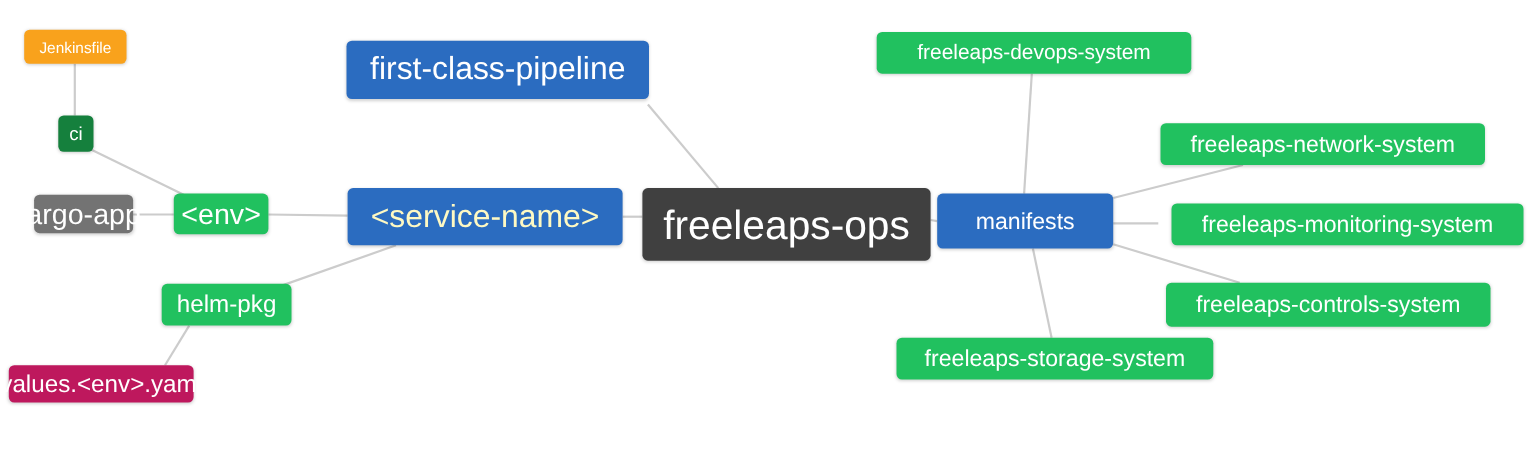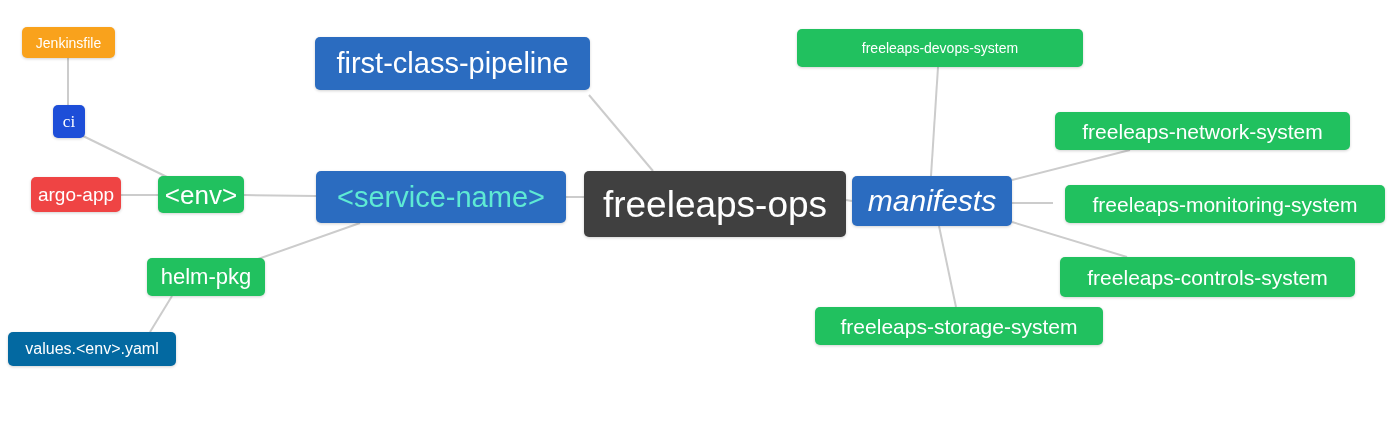--- a/index.html
+++ b/index.html
@@ -53,27 +53,27 @@
       <line x1="566" y1="197" x2="584" y2="197" stroke="#cccccc" stroke-width="2"></line>
       <line x1="589" y1="95" x2="653" y2="171" stroke="#cccccc" stroke-width="2"></line>
       <line x1="846" y1="200" x2="852" y2="201" stroke="#cccccc" stroke-width="2"></line>
       <line x1="931" y1="176" x2="938" y2="67" stroke="#cccccc" stroke-width="2"></line>
       <line x1="1012" y1="180" x2="1130" y2="150" stroke="#cccccc" stroke-width="2"></line>
       <line x1="1012" y1="203" x2="1053" y2="203" stroke="#cccccc" stroke-width="2"></line>
       <line x1="1012" y1="222" x2="1127" y2="257" stroke="#cccccc" stroke-width="2"></line>
       <line x1="939" y1="226" x2="956" y2="307" stroke="#cccccc" stroke-width="2"></line>
     </svg>
 <div class="node role-file" style="left: 22px; top: 27px; width: 93px; height: 31px; font-size: 14px; background: rgb(249, 162, 28); color: rgb(255, 255, 255);">Jenkinsfile</div>
-    <div class="node role-item" style="left: 53px; top: 105px; width: 32px; height: 33px; font-size: 17px; background: #1d4ed8; color: rgb(255, 255, 255); font-family: Liberation Serif, serif;">ci</div>
-    <div class="node role-item" style="left: 31px; top: 177px; width: 90px; height: 35px; font-size: 19px; background: #ef4444; color: rgb(255, 255, 255);">argo-app</div>
+    <div class="node role-item" style="left: 53px; top: 105px; width: 32px; height: 33px; font-size: 17px; background: #15803d; color: rgb(255, 255, 255);">ci</div>
+    <div class="node role-item" style="left: 31px; top: 177px; width: 90px; height: 35px; font-size: 26px; background: #737373; color: rgb(255, 255, 255);">argo-app</div>
     <div class="node role-group" style="left: 158px; top: 176px; width: 86px; height: 37px; font-size: 26px; background: rgb(33, 193, 95); color: rgb(255, 255, 255);">&lt;env&gt;</div>
     <div class="node role-group" style="left: 147px; top: 258px; width: 118px; height: 38px; font-size: 22px; background: rgb(33, 193, 95); color: rgb(255, 255, 255);">helm-pkg</div>
-    <div class="node role-item" style="left: 8px; top: 332px; width: 168px; height: 34px; font-size: 16px; background: #0369a1; color: rgb(255, 255, 255);">values.&lt;env&gt;.yaml</div>
+    <div class="node role-item" style="left: 8px; top: 332px; width: 168px; height: 34px; font-size: 22px; background: #be185d; color: rgb(255, 255, 255);">values.&lt;env&gt;.yaml</div>
     <div class="node role-branch" style="left: 315px; top: 37px; width: 275px; height: 53px; font-size: 29px; background: rgb(43, 108, 192); color: rgb(255, 255, 255);">first-class-pipeline</div>
-    <div class="node role-branch" style="left: 316px; top: 171px; width: 250px; height: 52px; font-size: 29px; background: rgb(43, 108, 192); color: #5eead4;">&lt;service-name&gt;</div>
+    <div class="node role-branch" style="left: 316px; top: 171px; width: 250px; height: 52px; font-size: 29px; background: rgb(43, 108, 192); color: #fef9c3;">&lt;service-name&gt;</div>
     <div class="node role-root" style="left: 584px; top: 171px; width: 262px; height: 66px; font-size: 37px; background: #404040; color: rgb(255, 255, 255);">freeleaps-ops</div>
-    <div class="node role-branch" style="left: 852px; top: 176px; width: 160px; height: 50px; font-size: 30px; background: rgb(43, 108, 192); color: rgb(255, 255, 255); font-style: italic;">manifests</div>
-    <div class="node role-group" style="left: 797px; top: 29px; width: 286px; height: 38px; font-size: 14px; background: rgb(33, 193, 95); color: rgb(255, 255, 255);">freeleaps-devops-system</div>
+    <div class="node role-branch" style="left: 852px; top: 176px; width: 160px; height: 50px; font-size: 21px; background: rgb(43, 108, 192); color: rgb(255, 255, 255);">manifests</div>
+    <div class="node role-group" style="left: 797px; top: 29px; width: 286px; height: 38px; font-size: 19px; background: rgb(33, 193, 95); color: rgb(255, 255, 255);">freeleaps-devops-system</div>
     <div class="node role-group" style="left: 1055px; top: 112px; width: 295px; height: 38px; font-size: 21px; background: rgb(33, 193, 95); color: rgb(255, 255, 255);">freeleaps-network-system</div>
     <div class="node role-group" style="left: 1053px; top: 185px; width: 320px; height: 38px; font-size: 21px; background: rgb(33, 193, 95); color: rgb(255, 255, 255); margin-left: 12px;">freeleaps-monitoring-system</div>
     <div class="node role-group" style="left: 1060px; top: 257px; width: 295px; height: 40px; font-size: 21px; background: rgb(33, 193, 95); color: rgb(255, 255, 255);">freeleaps-controls-system</div>
     <div class="node role-group" style="left: 815px; top: 307px; width: 288px; height: 38px; font-size: 21px; background: rgb(33, 193, 95); color: rgb(255, 255, 255);">freeleaps-storage-system</div>
   </div>
 
 </body></html>

